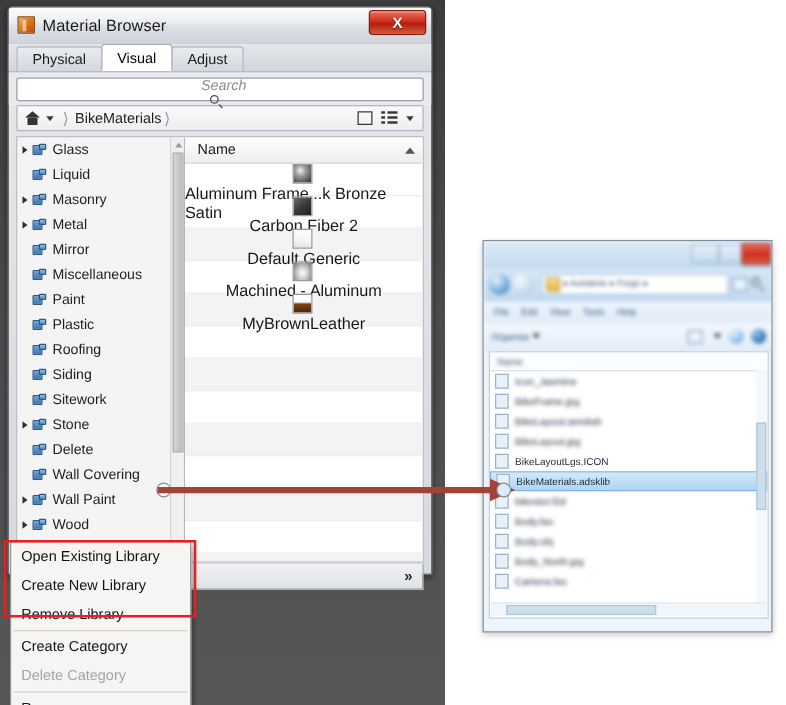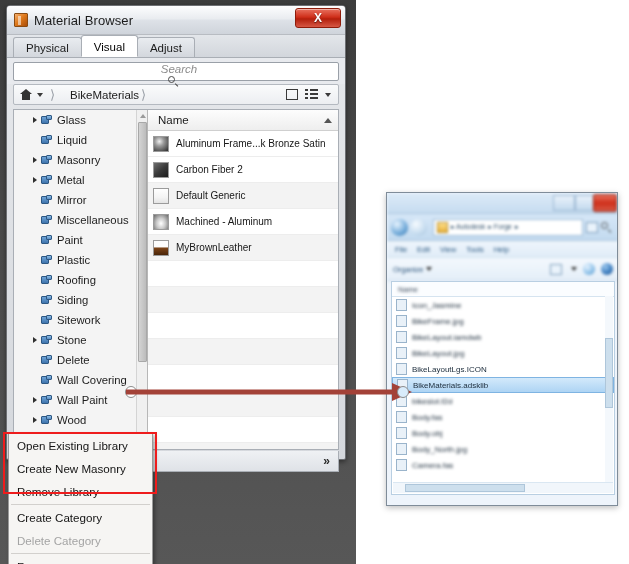--- a/index.html
+++ b/index.html
@@ -108,41 +108,41 @@
   .home-ico:after{
     content:"";position:absolute;left:2px;top:5px;width:8px;height:6px;background:#333;
   }
   .caret-dn{
     width:0;height:0;border-left:3.5px solid transparent;border-right:3.5px solid transparent;
     border-top:4px solid #3a3a3a;margin:0 5px;flex:none;
   }
   .crumb-sep{
     color:#9aa0a8;font-size:13px;margin:0 1px 0 2px;
   }
-  #crumb-label{font-size:11.5px;color:#1b1b1b;margin-left:14px;}
+  #crumb-label{font-size:11.5px;color:#1b1b1b;margin-left:4px;}
   #mb-crumb-right{margin-left:auto;display:flex;align-items:center;margin-right:7px;gap:7px;}
   .grid-ico{width:12px;height:11px;border:1.4px solid #3a3a3a;box-sizing:border-box;}
   .list-ico{width:13px;height:11px;position:relative;}
   .list-ico i{position:absolute;left:0;width:3px;height:2px;background:#3a3a3a;}
   .list-ico b{position:absolute;left:5px;width:8px;height:2px;background:#3a3a3a;}
 
   
   #mb-body{
     position:absolute;left:6px;top:103px;right:6px;height:341px;
     display:flex;background:#fff;border:1px solid #a9aeb5;box-sizing:border-box;
   }
   
   #tree-pane{
     width:133px;background:#f4f4f4;position:relative;overflow:hidden;flex:none;
     border-right:1px solid #b7b7b7;
   }
   #tree-scroll{position:absolute;left:0;top:0;right:11px;bottom:0;overflow:hidden;}
   .tnode{
     height:20px;display:flex;align-items:center;font-size:11.3px;color:#1d1d1d;
-    padding-left:16px;cursor:default;white-space:nowrap;box-sizing:border-box;
+    padding-left:1px;cursor:default;white-space:nowrap;box-sizing:border-box;
   }
   .exp{
     width:10px;flex:none;display:flex;align-items:center;justify-content:center;
   }
   .exp i{
     width:0;height:0;border-top:3.5px solid transparent;border-bottom:3.5px solid transparent;
     border-left:4.5px solid #2f2f2f;display:block;
   }
   .cat-ico{
     width:11px;height:10px;flex:none;margin:0 4px 0 1px;position:relative;
@@ -181,22 +181,22 @@
   #list-head{
     height:21px;background:linear-gradient(180deg,#fdfdfd 0%,#eeeeee 100%);
     border-bottom:1px solid #cfcfcf;display:flex;align-items:center;
     font-size:11.5px;color:#1b1b1b;padding-left:10px;box-sizing:border-box;position:relative;text-align:center;
   }
   #list-head .sortmark{
     position:absolute;right:6px;top:8px;width:0;height:0;
     border-left:4px solid transparent;border-right:4px solid transparent;border-bottom:5px solid #555;
   }
   .lrow{
-    height:26px;display:flex;align-items:center;font-size:10px;color:#171717;
-    border-bottom:1px solid #ededed;box-sizing:border-box;
+    height:26px;display:flex;align-items:center;font-size:13px;color:#171717;
+    border-bottom:1px solid #ededed;box-sizing:border-box;flex-direction:column;
   }
   .lrow.alt{background:#f3f3f3;}
   .swatch{
     width:16px;height:16px;margin:0 7px 0 5px;flex:none;border:1px solid #9b9b9b;
     box-sizing:border-box;
   }
   .sw-alum{background:radial-gradient(circle at 38% 32%,#efefef 0%,#9a9a9a 35%,#2b2b2b 100%);}
   .sw-carbon{background:linear-gradient(140deg,#6e6e6e 0%,#3a3a3a 50%,#1d1d1d 100%);}
   .sw-generic{background:linear-gradient(180deg,#ffffff 0%,#f4f4f4 60%,#e4e4e4 100%);}
   .sw-machined{background:radial-gradient(ellipse at 50% 60%,#ffffff 0%,#c9c9c9 45%,#6a6a6a 100%);}
@@ -518,21 +518,21 @@
     <div class="tb-btn" style="margin-left:9px">
       <span class="sphere-btn"></span>
       <span class="mini-caret"></span>
     </div>
     <div id="mb-chev">»</div>
   </div>
 </div>
 
 <div id="ctxmenu">
   <div class="mi">Open Existing Library</div>
-  <div class="mi">Create New Masonry</div>
+  <div class="mi">Create New Library</div>
   <div class="mi">Remove Library</div>
   <div class="msep"></div>
   <div class="mi">Create Category</div>
   <div class="mi dis">Delete Category</div>
   <div class="msep"></div>
   <div class="mi">Rename</div>
 </div>
 <div id="ctx-highlight"></div>
 
 <div id="explorer">

